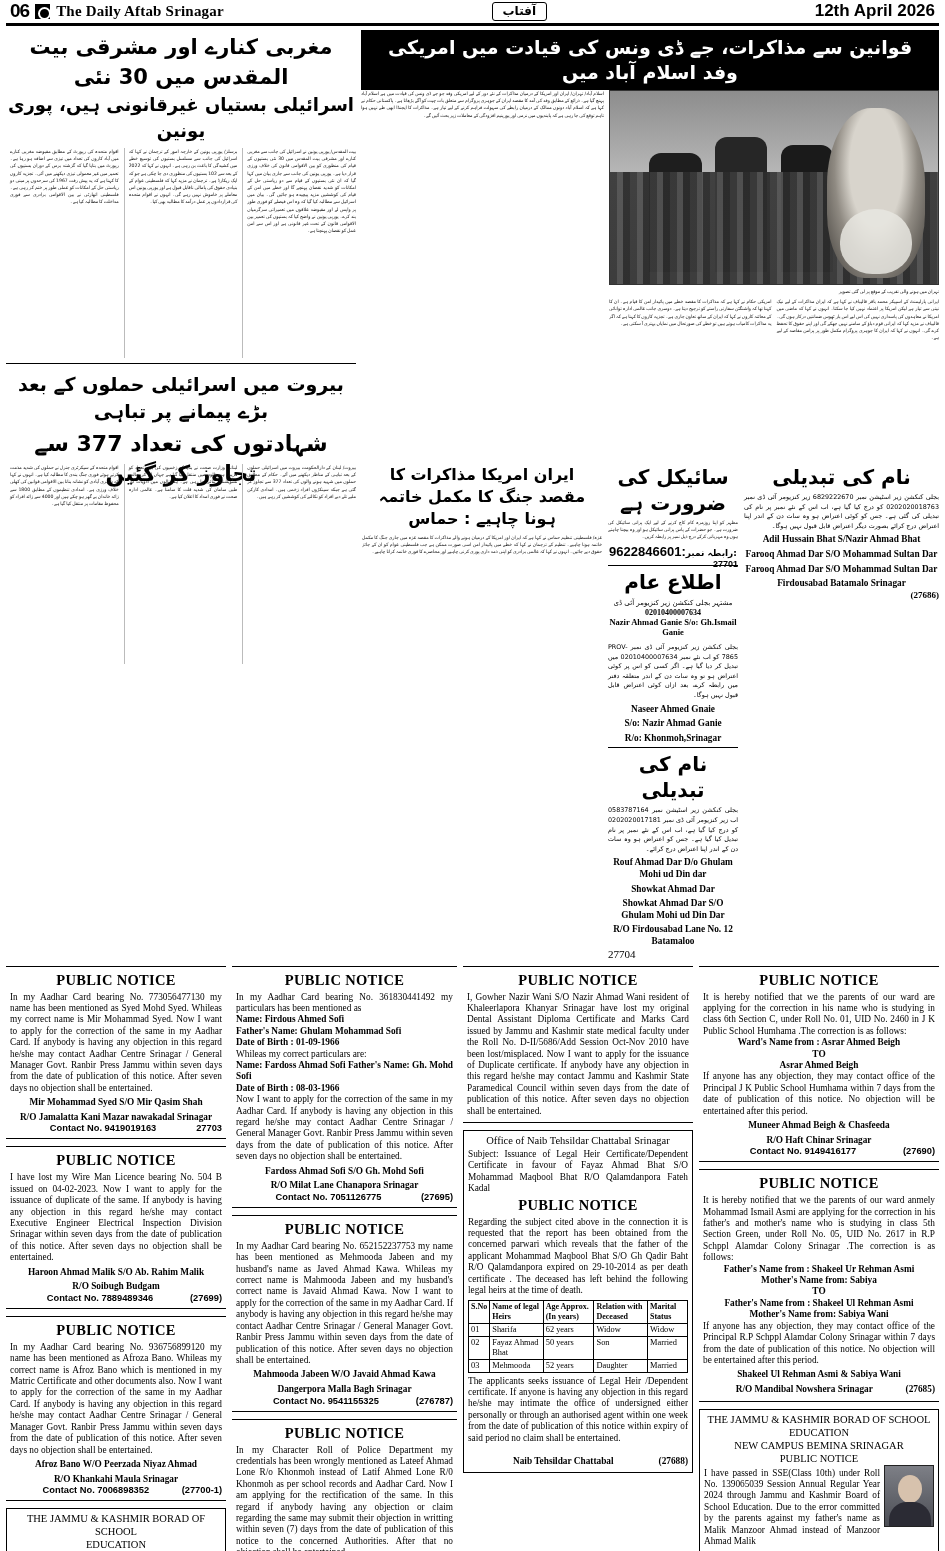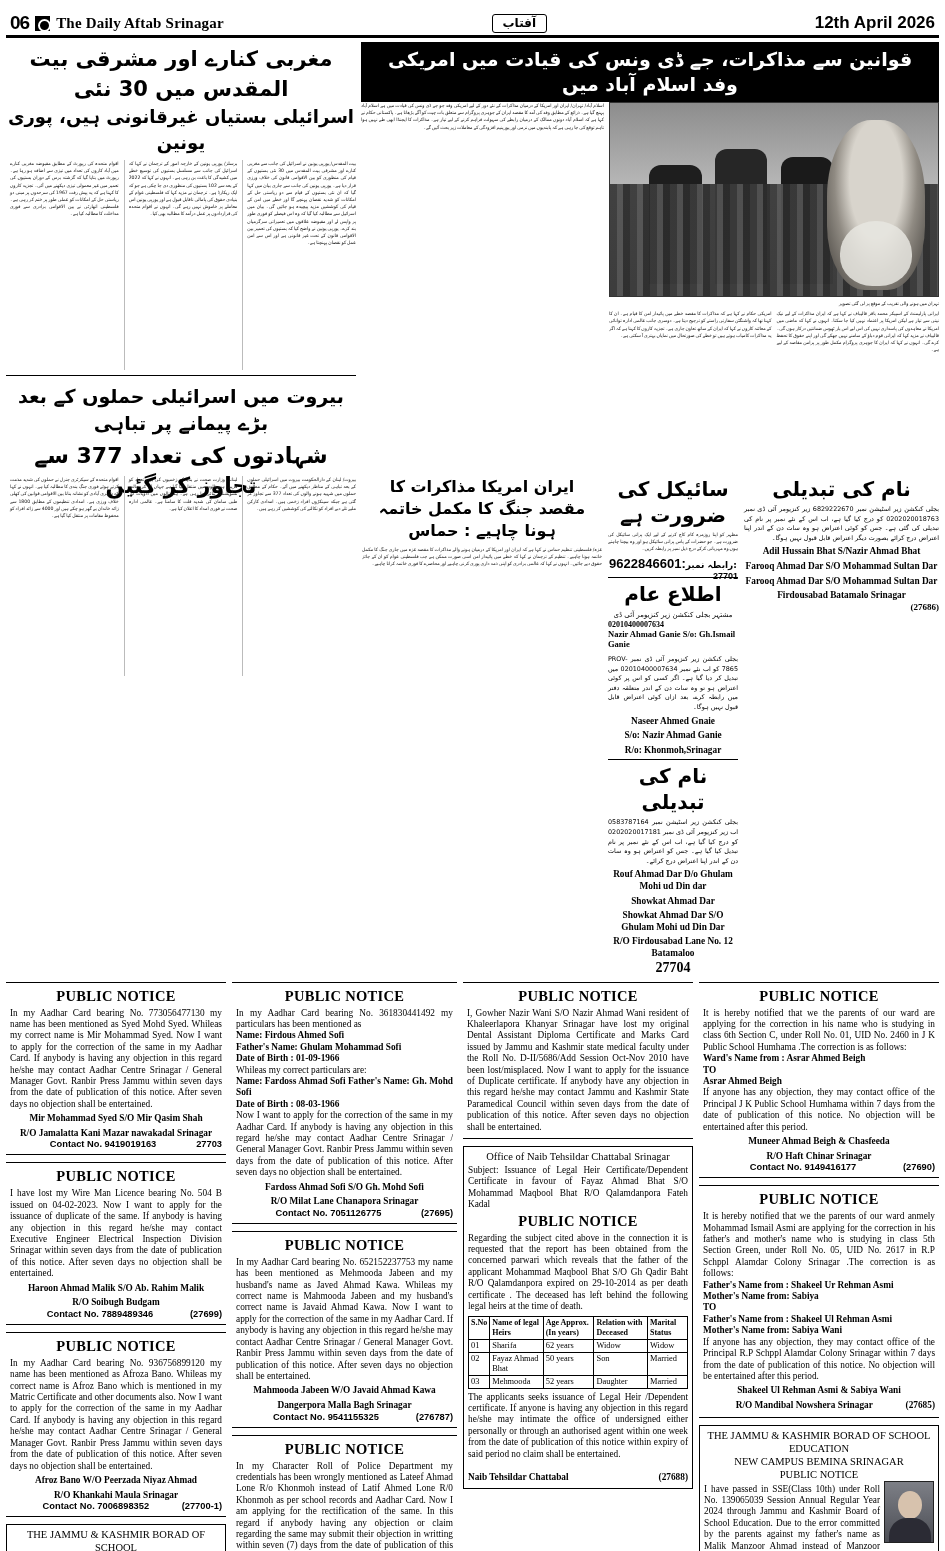--- a/index.html
+++ b/index.html
@@ -5,21 +5,21 @@
   * { box-sizing: border-box; }
   html, body { margin:0; padding:0; }
   body {
     width:945px; height:1551px;
     background:#fff;
     font-family:"Liberation Serif", serif;
     color:#000;
     position:relative;
     overflow:hidden;
   }
-  .page { width:945px; height:1551px; position:relative; padding:12px 6px; }
+  .page { width:945px; height:1551px; position:relative; padding:0 6px; }
 
   
   .masthead {
     display:flex; align-items:center; justify-content:space-between;
     border-bottom:3px solid #000; padding:2px 4px 3px 4px; height:26px;
   }
   .mast-left { display:flex; align-items:center; gap:6px; }
   .page-num {
     font-family:"Liberation Sans", sans-serif;
     font-weight:bold; font-size:19px; letter-spacing:-1px;
@@ -180,21 +180,21 @@
     border:1px solid #222; position:relative; overflow:hidden;
   }
   .photo-id .head { position:absolute; left:13px; top:9px; width:24px; height:28px; border-radius:50%; background:#d7c2ad;}
   .photo-id .body { position:absolute; left:4px; bottom:0; width:42px; height:24px; border-radius:18px 18px 0 0; background:#2b2b34;}
 
   .ad-head-u {
     direction:rtl; text-align:center; font-family:"DejaVu Sans", sans-serif;
     font-size:7px; line-height:10.5px;
   }
   .small-ur { direction:rtl; font-family:"DejaVu Sans", sans-serif; font-size:6.4px; line-height:9.6px; text-align:justify;}
-  .center { }
+  .center { text-align:center; }
   .bold { font-weight:bold; }
   .hr-thin { border-top:0.8px solid #000; margin:3px 0; }
 </style>
 </head>
 <body>
 
 <div class="page">
 
   <div class="masthead">
     <div class="mast-left">
@@ -285,21 +285,21 @@
           <div class="n-sign">Naseer Ahmed Gnaie</div>
           <div class="n-sign">S/o: Nazir Ahmad Ganie</div>
           <div class="n-sign">R/o: Khonmoh,Srinagar</div>
           <div class="hr-thin"></div>
           <div class="box-head">نام کی تبدیلی</div>
           <div class="small-ur" style="margin-top:3px">بجلی کنکشن زیر اسٹیشن نمبر 0583787164 اب زیر کنزیومر آئی ڈی نمبر 0202020017181 کو درج کیا گیا ہے، اب اس کے نئے نمبر پر نام تبدیل کیا گیا ہے۔ جس کو اعتراض ہو وہ سات دن کے اندر اپنا اعتراض درج کرائے۔</div>
           <div class="n-sign">Rouf Ahmad Dar D/o Ghulam Mohi ud Din dar</div>
           <div class="n-sign">Showkat Ahmad  Dar</div>
           <div class="n-sign">Showkat Ahmad Dar S/O Ghulam Mohi ud Din Dar</div>
           <div class="n-sign">R/O Firdousabad Lane No. 12 Batamaloo</div>
-          <div style="text-align:center;font-size:14px;font-weight:bold;font-family:'Liberation Serif',serif">27704</div>
+          <div style="text-align:left;font-size:11px;font-weight:normal;font-family:'Liberation Serif',serif">27704</div>
         </div>
 
         <div style="width:195px">
           <div class="box-head">نام کی تبدیلی</div>
           <div class="small-ur" style="margin-top:3px">بجلی کنکشن زیر اسٹیشن نمبر 6829222670 زیر کنزیومر آئی ڈی نمبر 0202020018763 کو درج کیا گیا ہے، اب اس کے نئے نمبر پر نام کی تبدیلی کی گئی ہے۔ جس کو کوئی اعتراض ہو وہ سات دن کے اندر اپنا اعتراض درج کرائے بصورت دیگر اعتراض قابل قبول نہیں ہوگا۔</div>
           <div class="n-sign">Adil Hussain Bhat S/Nazir Ahmad Bhat</div>
           <div class="n-sign">Farooq Ahmad Dar S/O Mohammad Sultan Dar</div>
           <div class="n-sign">Farooq Ahmad Dar S/O Mohammad Sultan Dar</div>
           <div class="n-sign">Firdousabad Batamalo Srinagar</div>
           <div style="text-align:right;font-size:9px;font-weight:bold;font-family:'Liberation Serif',serif">(27686)</div>

